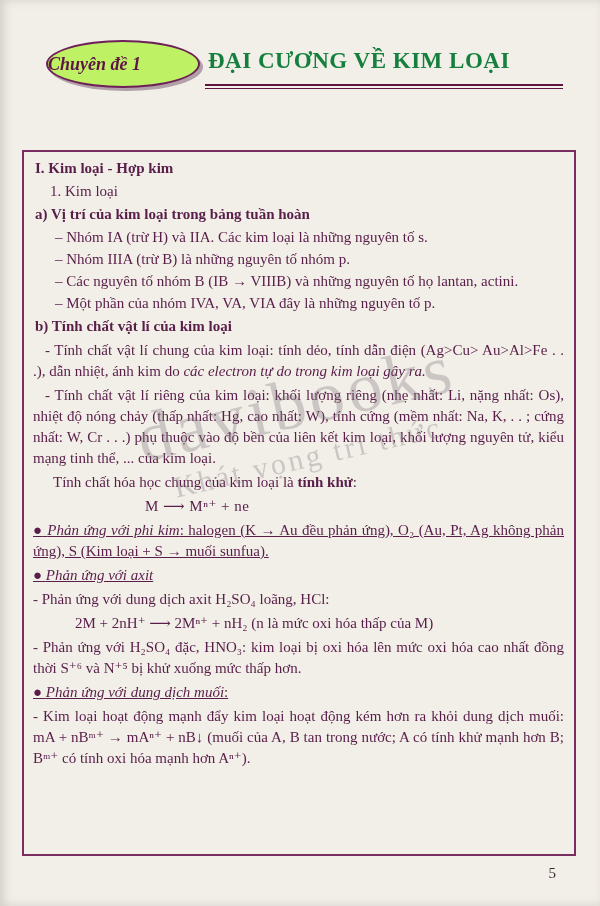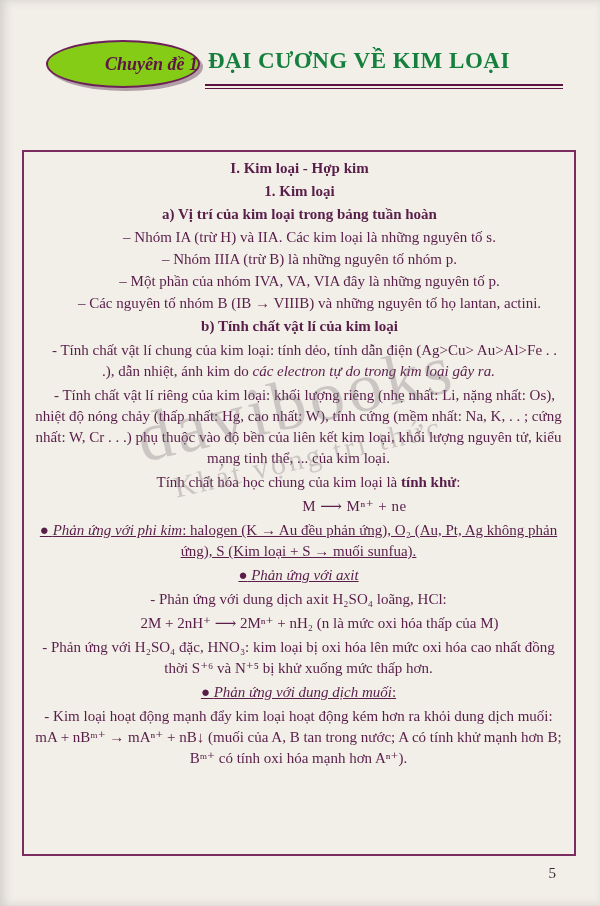--- a/index.html
+++ b/index.html
@@ -11,22 +11,22 @@
     color: #581d49;
     font-family: "Liberation Serif", "DejaVu Serif", serif;
     overflow: hidden;
     box-shadow: inset 4px 0 10px rgba(120,110,115,.25);
   }
   
   .badge {
     position: absolute; left: 46px; top: 40px;
     width: 154px; height: 48px;
     border: 2px solid #6e2158; border-radius: 50%;
-    background: #84cc16;
-    display: flex; align-items: center; justify-content: flex-end;
+    background: #bef264;
+    display: flex; align-items: center; justify-content: flex-start;
     box-shadow: 3px 3px 0 rgba(98,64,90,.45);
   }
   .badge-label { font-style: italic; font-weight: bold; font-size: 18px; color: #5e1545; }
   .page-title {
     position: absolute; left: 208px; top: 48px; width: 360px;
     font-size: 23px; font-weight: bold; letter-spacing: .5px; color: #15803d;
     white-space: nowrap;
   }
   .title-rule {
     position: absolute; left: 205px; top: 84px; width: 358px; height: 5px;
@@ -37,25 +37,25 @@
     font-size: 16.5px; font-weight: bold; color: #47193e; letter-spacing: .2px;
   }
   
   .box {
     position: absolute; left: 22px; top: 150px;
     width: 554px; height: 706px;
     border: 2px solid #7b2d62;
     padding: 5px 10px 0 9px;
     overflow: hidden;
   }
-  .box > div { font-size: 15px; line-height: 21px; text-align: center; }
+  .box > div { font-size: 15px; line-height: 21px; }
   .bd { font-weight: bold; }
   .it { font-style: italic; margin-top: 36px; }
   .h1 { font-weight: bold; font-size: 15.5px; margin: 1px 0 2px 2px; }
-  .h2 { font-weight: bold; font-size: 15.5px; margin: 0 0 2px 2px; }
+  .h2 { font-weight: normal; font-size: 15.5px; margin: 0 0 2px 17px; }
   .subhead { font-weight: bold; margin: 2px 0 2px 2px; }
   .dash-item { padding-left: 22px; margin: 1px 0; }
   .para { text-align: justify; margin: 3px 0; }
   .indent { text-indent: 12px; }
   .indent2 { text-indent: 20px; }
   .eq1 { padding-left: 112px; margin: 3px 0; letter-spacing: .5px; }
   .eq2 { padding-left: 42px; margin: 3px 0; }
   .bullet-line { margin: 3px 0; text-align: justify; text-decoration: underline; }
   
   .watermark {
@@ -85,22 +85,22 @@
 
 
   <div class="box">
 
     <div class="h1">I. Kim loại - Hợp kim</div>
     <div class="h2">1. Kim loại</div>
 
     <div class="subhead">a) Vị trí của kim loại trong bảng tuần hoàn</div>
     <div class="dash-item">– Nhóm IA (trừ H) và IIA. Các kim loại là những nguyên tố s.</div>
     <div class="dash-item">– Nhóm IIIA (trừ B) là những nguyên tố nhóm p.</div>
+    <div class="dash-item">– Các nguyên tố nhóm B (IB → VIIIB) và những nguyên tố họ lantan, actini.</div>
     <div class="dash-item">– Một phần của nhóm IVA, VA, VIA đây là những nguyên tố p.</div>
-    <div class="dash-item">– Các nguyên tố nhóm B (IB → VIIIB) và những nguyên tố họ lantan, actini.</div>
 
     <div class="subhead">b) Tính chất vật lí của kim loại</div>
     <div class="para indent">
       <span>- Tính chất vật lí chung của kim loại: tính dẻo, tính dẫn điện (Ag&gt;Cu&gt; Au&gt;Al&gt;Fe . . .), dẫn nhiệt, ánh kim do </span><span class="it">các electron tự do trong kim loại gây ra.</span>
     </div>
     <div class="para indent">- Tính chất vật lí riêng của kim loại: khối lượng riêng (nhẹ nhất: Li, nặng nhất: Os), nhiệt độ nóng chảy (thấp nhất: Hg, cao nhất: W), tính cứng (mềm nhất: Na, K, . . ; cứng nhất: W, Cr . . .) phụ thuộc vào độ bền của liên kết kim loại, khối lượng nguyên tử, kiểu mạng tinh thể, ... của kim loại.</div>
 
     <div class="para indent2">
       <span>Tính chất hóa học chung của kim loại là </span><span class="bd">tính khử</span><span>:</span>
     </div>

